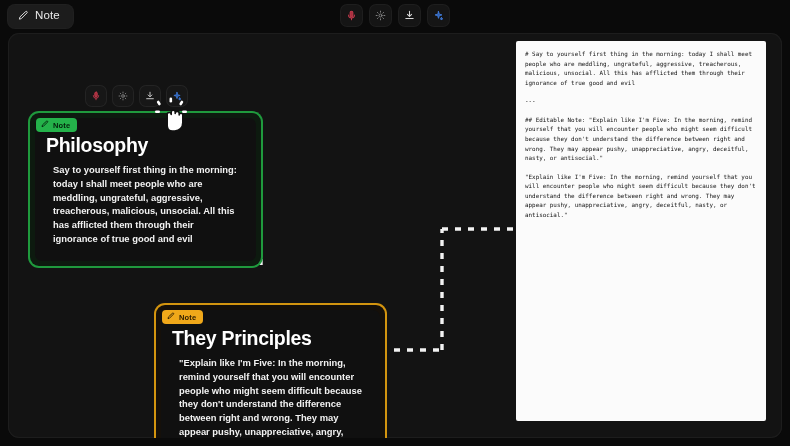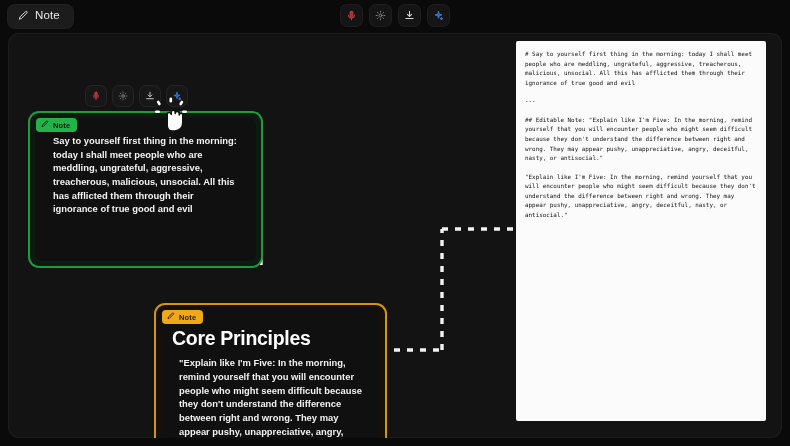--- a/index.html
+++ b/index.html
@@ -302,35 +302,36 @@
     <div class="card" id="card-philosophy">
       <div class="badge">
         <span>
           <svg width="8" height="8" viewBox="0 0 24 24" fill="none" stroke="#04210c" stroke-width="2.6" stroke-linecap="round" stroke-linejoin="round">
             <path d="M16.5 3.5a2.1 2.1 0 0 1 3 3L7 19l-4 1 1-4Z"></path>
           </svg>
         </span>
         <span>Note</span>
       </div>
       <div class="card-inner">
+        <h2 class="card-title">Philosophy</h2>
         <p class="card-body">Say to yourself first thing in the morning: today I shall meet people who are meddling, ungrateful, aggressive, treacherous, malicious, unsocial. All this has afflicted them through their ignorance of true good and evil</p>
       </div>
     </div>
 
     <div class="card" id="card-core">
       <div class="badge">
         <span>
           <svg width="8" height="8" viewBox="0 0 24 24" fill="none" stroke="#2a1b02" stroke-width="2.6" stroke-linecap="round" stroke-linejoin="round">
             <path d="M16.5 3.5a2.1 2.1 0 0 1 3 3L7 19l-4 1 1-4Z"></path>
           </svg>
         </span>
         <span>Note</span>
       </div>
       <div class="card-inner">
-        <h2 class="card-title">Core Principles</h2>
+        <h2 class="card-title">They Principles</h2>
         <p class="card-body">"Explain like I'm Five: In the morning, remind yourself that you will encounter people who might seem difficult because they don't understand the difference between right and wrong. They may appear pushy, unappreciative, angry, deceitful, nasty, or antisocial."</p>
       </div>
     </div>
 
     <div class="md-panel">
       <p># Say to yourself first thing in the morning: today I shall meet people who are meddling, ungrateful, aggressive, treacherous, malicious, unsocial. All this has afflicted them through their ignorance of true good and evil</p>
       <p>---</p>
       <p>## Editable Note: "Explain like I'm Five: In the morning, remind yourself that you will encounter people who might seem difficult because they don't understand the difference between right and wrong. They may appear pushy, unappreciative, angry, deceitful, nasty, or antisocial."</p>
       <p>"Explain like I'm Five: In the morning, remind yourself that you will encounter people who might seem difficult because they don't understand the difference between right and wrong. They may appear pushy, unappreciative, angry, deceitful, nasty, or antisocial."</p>
     </div>

